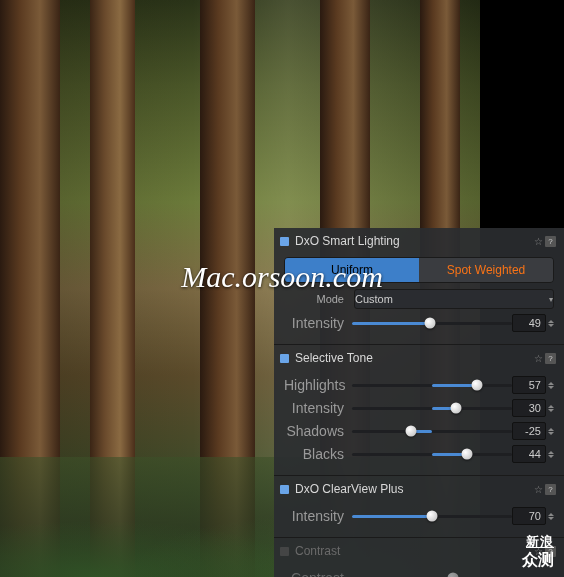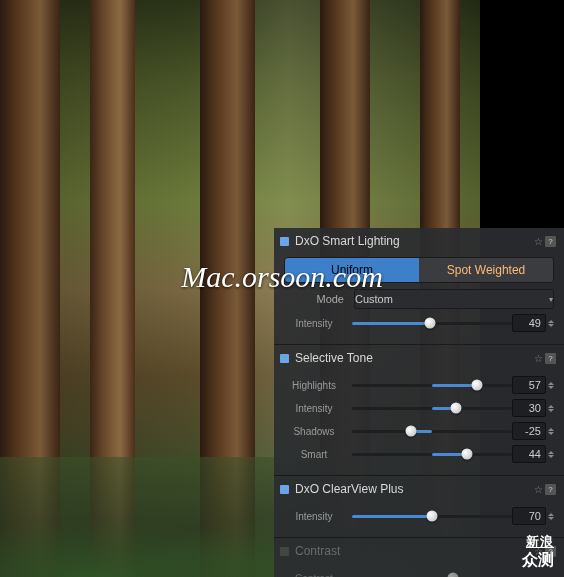--- a/index.html
+++ b/index.html
@@ -86,21 +86,21 @@
     border: 1px solid #1a1a1a;
   }
   .seg-btn {
     flex: 1;
     text-align: center;
     padding: 5px 0;
     font-size: 12px;
     cursor: pointer;
   }
   .seg-btn.active { background: #3d7fc9; color: #000000; }
-  .seg-btn.inactive { background: #3a3c40; color: #fdba74; }
+  .seg-btn.inactive { background: #3a3c40; color: #f97316; }
   .mode-row {
     display: flex;
     align-items: center;
     margin: 6px 0 4px 0;
     font-size: 11px;
     color: #aaa;
   }
   .mode-label { width: 60px; text-align: right; margin-right: 10px; }
   .mode-select {
     flex: 1;
@@ -114,22 +114,22 @@
     align-items:center;
   }
   .slider-row {
     display: flex;
     align-items: center;
     margin: 3px 0;
     height: 20px;
   }
   .slider-label {
     width: 60px;
-    text-align: center;
-    font-size: 10px;
+    text-align: right;
+    font-size: 14px;
     color: #9a9a9a;
     margin-right: 8px;
     flex-shrink: 0;
   }
   .slider-track {
     flex: 1;
     height: 3px;
     background: #1e1f22;
     position: relative;
     border-radius: 2px;
@@ -280,21 +280,21 @@
         <div class="slider-fill" style="left:37%;width:13%"></div>
         <div class="slider-thumb" style="left:37%"></div>
       </div>
       <div class="slider-value">-25</div>
       <div class="stepper">
           <div class="step-up"></div>
           <div class="step-down"></div>
         </div>
     </div>
     <div class="slider-row">
-      <div class="slider-label">Smart</div>
+      <div class="slider-label">Blacks</div>
       <div class="slider-track">
         <div class="slider-fill" style="left:50%;width:22%"></div>
         <div class="slider-thumb" style="left:72%"></div>
       </div>
       <div class="slider-value">44</div>
       <div class="stepper">
           <div class="step-up"></div>
           <div class="step-down"></div>
         </div>
     </div>

